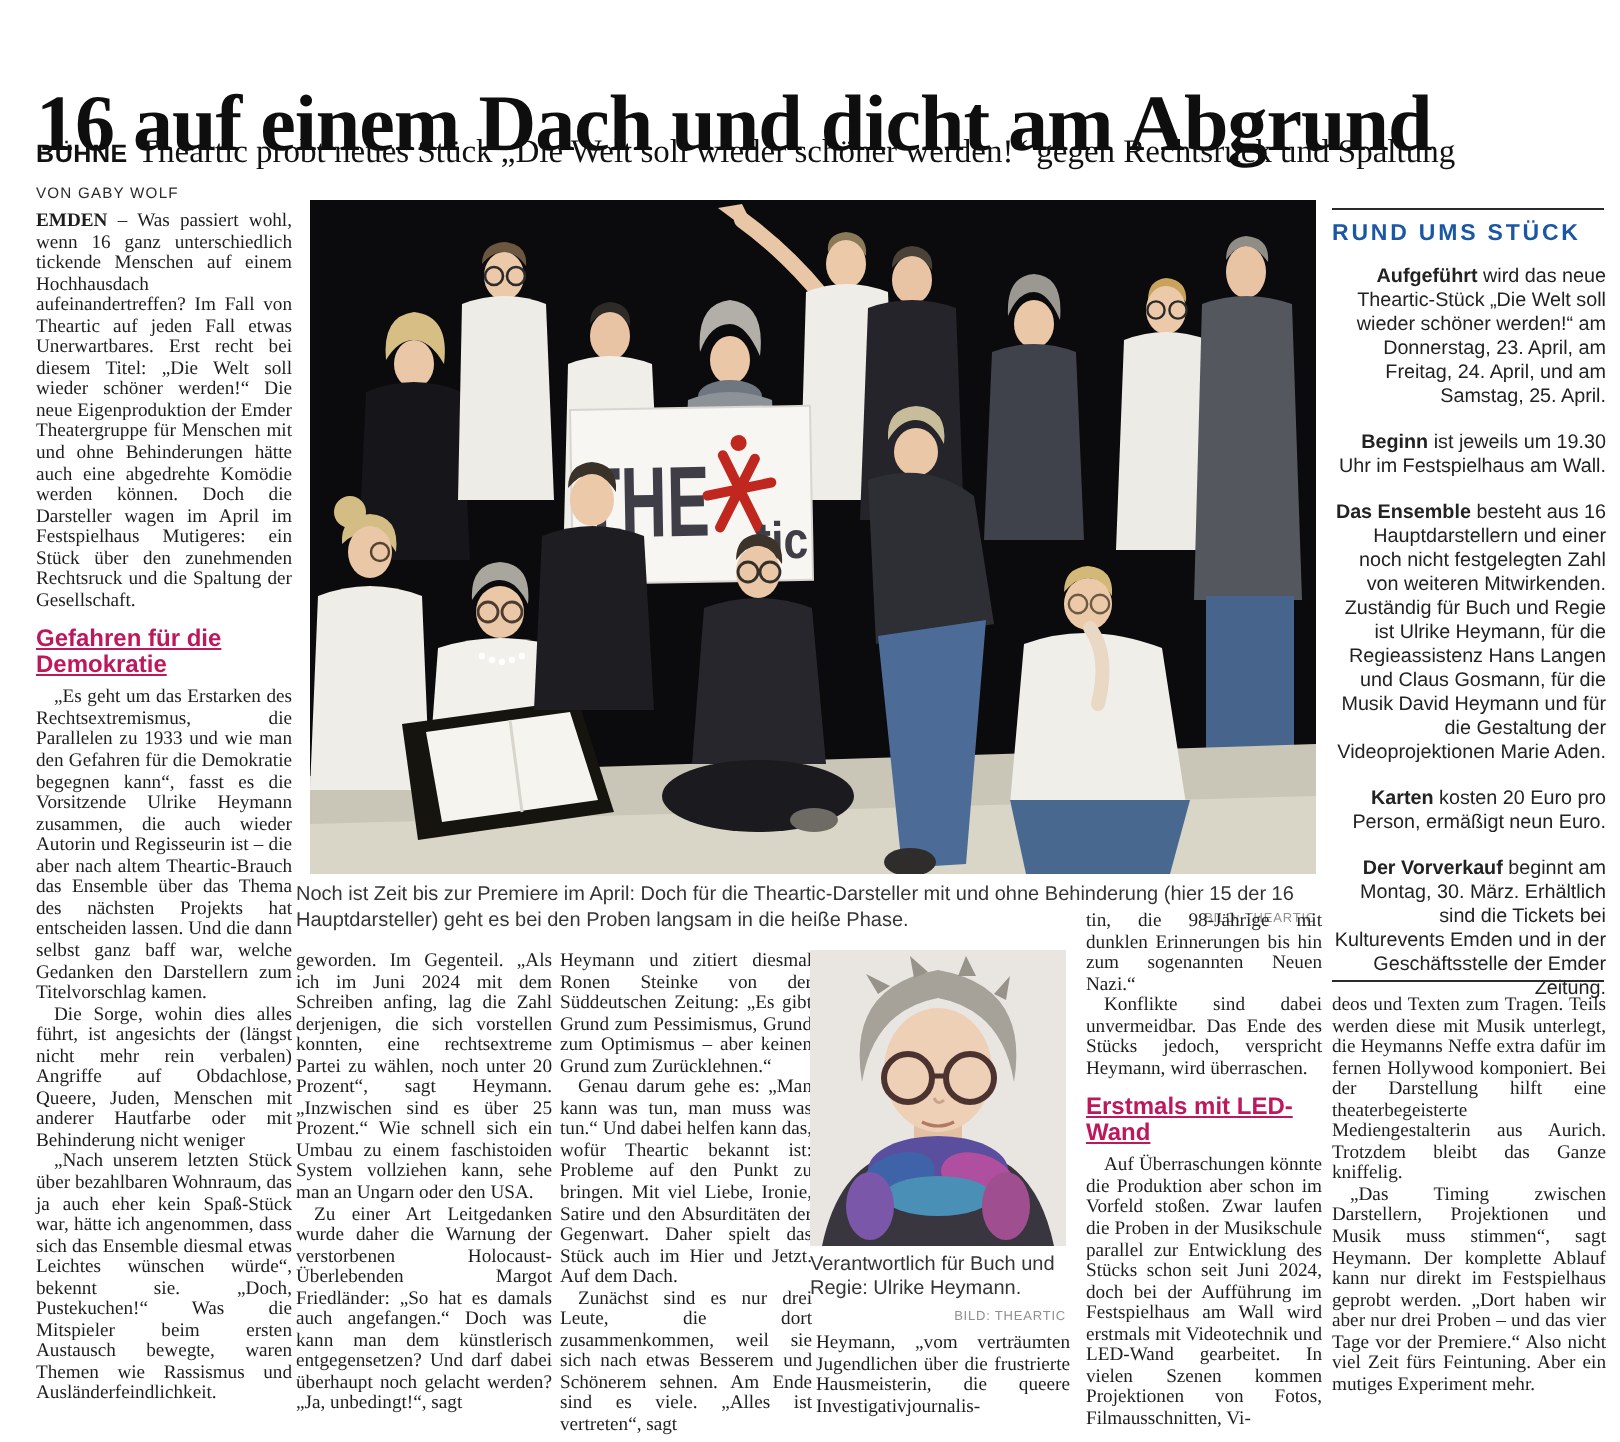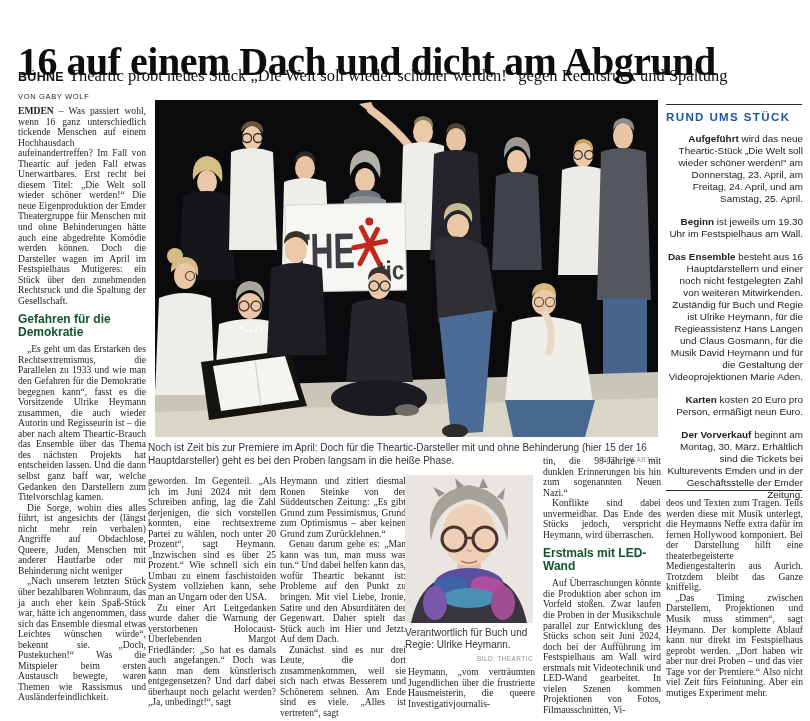--- a/index.html
+++ b/index.html
@@ -14,21 +14,21 @@
                   font-size:12.5px;letter-spacing:0.3px;margin-right:5px;}
   .byline{left:18px;top:92px;font-family:"Liberation Sans","DejaVu Sans",sans-serif;
           font-size:7.6px;letter-spacing:0.6px;color:#2a2a2a;}
 
   .col{position:absolute;text-align:justify;font-size:9.6px;line-height:10.55px;
        color:#1e1e1e;hyphens:auto;-webkit-hyphens:auto;}
   .col p{margin:0;}
   .col p.ind{text-indent:9px;}
   .dateline{font-weight:bold;}
   .subhead{font-family:"Liberation Sans","DejaVu Sans",sans-serif;font-weight:bold;
-           font-size:12px;line-height:13px;text-align:left;margin:7px 0 5px 0;color:#14532d;}
+           font-size:12px;line-height:13px;text-align:left;margin:7px 0 5px 0;color:#be185d;text-decoration:underline;}
 
   .col1{left:18px; top:106px;width:128px;height:614px;}
   .col2{left:148px;top:476px;width:128px;height:244px;}
   .col3{left:280px;top:476px;width:126px;height:244px;}
   .col4t{left:408px;top:667px;width:127px;height:54px;}
   .col5{left:543px;top:456px;width:118px;height:244px;}
   .col6{left:666px;top:498px;width:137px;height:222px;}
 
   .main-photo{left:155px;top:100px;width:503px;height:337px;background:#0c0c0e;}
   .main-photo svg,.portrait svg{display:block;width:100%;height:100%;}

